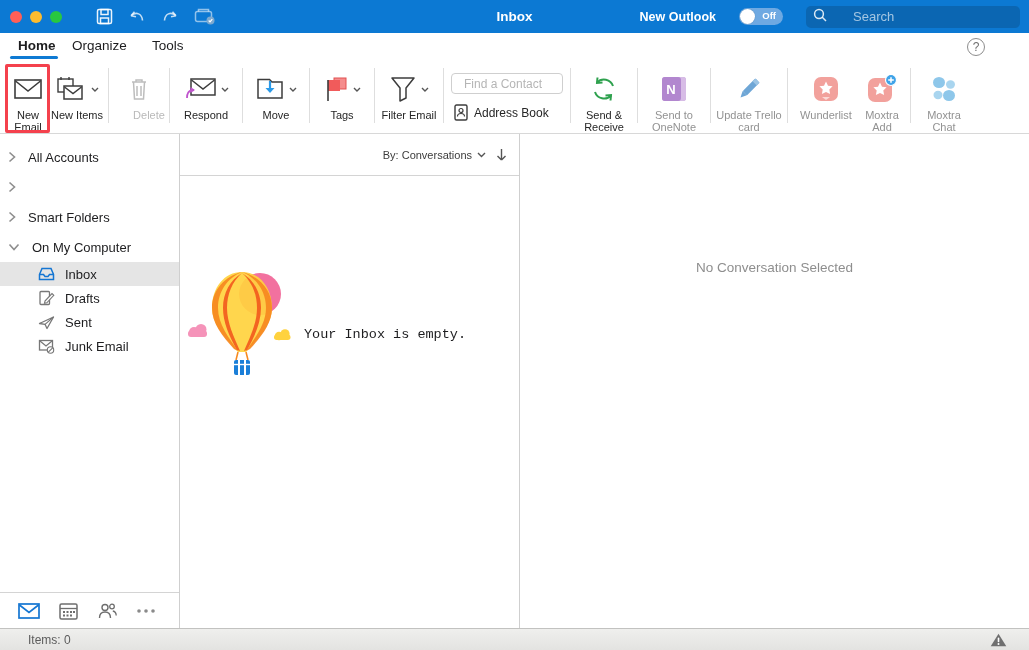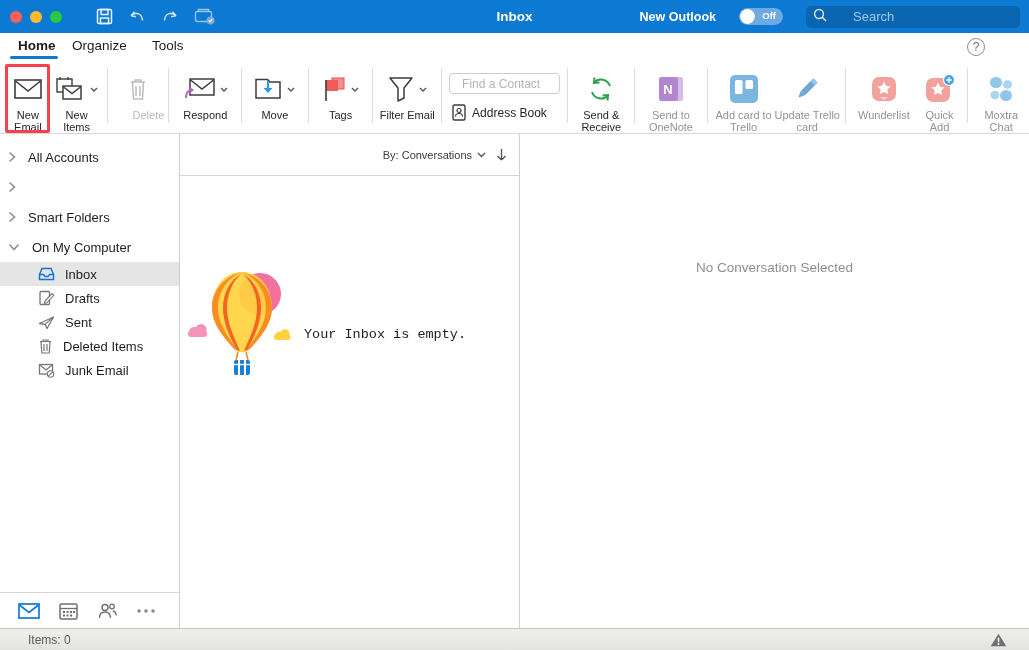--- a/index.html
+++ b/index.html
@@ -286,30 +286,20 @@
             <rect x="17" y="2" width="9" height="24" rx="3" fill="#d7bce6"></rect>
             <rect x="2" y="2" width="19" height="24" rx="3" fill="#b287cf"></rect>
             <text x="11" y="19" font-size="13" font-family="Liberation Sans, sans-serif" font-weight="bold" fill="#fff" text-anchor="middle">N</text>
           </svg>
         </div>
       <div class="rlabel">Send to OneNote</div>
     </div>
 
     <div class="rsep"></div>
 
-    <div class="rbtn addin" style="width:62px">
-      <div class="ricon">
-          <svg width="30" height="30" viewBox="0 0 30 30">
-            <rect x="1" y="1" width="28" height="28" rx="5" fill="#7cb5de"></rect>
-            <rect x="6" y="6" width="7.5" height="14" rx="1.5" fill="#fff"></rect>
-            <rect x="16.5" y="6" width="7.5" height="9" rx="1.5" fill="#fff"></rect>
-          </svg>
-        </div>
-      <div class="rlabel">Add card to Trello</div>
-    </div>
 
     <div class="rbtn addin" style="width:66px">
       <div class="ricon">
           <svg width="28" height="28" viewBox="0 0 28 28">
             <g transform="rotate(45 14 14)">
               <rect x="11" y="2" width="6" height="18" rx="1" fill="#6ea6d6"></rect>
               <rect x="11" y="2" width="6" height="4" fill="#9cc4e4"></rect>
               <path d="M11 20 L14 26 L17 20 Z" fill="#6ea6d6"></path>
             </g>
           </svg>
@@ -332,21 +322,21 @@
 
     <div class="rbtn addin" style="width:46px">
       <div class="ricon">
           <svg width="32" height="30" viewBox="0 0 32 30">
             <rect x="2" y="4" width="24" height="24" rx="7" fill="#f2a19c"></rect>
             <path d="M14 8.5 l2 4.2 4.6 .6 -3.3 3.2 .8 4.6 -4.1 -2.2 -4.1 2.2 .8 -4.6 -3.3 -3.2 4.6 -.6 Z" fill="#fff"></path>
             <circle cx="25" cy="6" r="5.5" fill="#3fa3e8" stroke="#fff" stroke-width="1.2"></circle>
             <path d="M25 3.2 v5.6 M22.2 6 h5.6" stroke="#fff" stroke-width="1.5"></path>
           </svg>
         </div>
-      <div class="rlabel">Quick Add</div>
+      <div class="rlabel">Moxtra Add</div>
     </div>
 
     <div class="rsep"></div>
 
     <div class="rbtn addin" style="width:56px">
       <div class="ricon">
           <svg width="28" height="28" viewBox="0 0 28 28">
             <ellipse cx="9" cy="7.5" rx="6" ry="5.5" fill="#8ec7ea"></ellipse>
             <ellipse cx="20.5" cy="9.5" rx="4.5" ry="4.2" fill="#a9d5ef"></ellipse>
             <ellipse cx="8" cy="20" rx="4.5" ry="4.2" fill="#a9d5ef"></ellipse>
@@ -410,32 +400,20 @@
             <path d="M7 11 L14 3.5 L15.8 5.3 L8.8 12.8 L6.5 13.3 Z" fill="#fff" stroke="#777" stroke-width="1.1"></path>
           </svg>
         <span>Drafts</span>
       </div>
       <div class="folder-row">
         <svg width="17" height="15" viewBox="0 0 17 15">
             <path d="M1.5 8.5 L15.5 2 L9 13.5 L7 9.3 Z" fill="none" stroke="#777" stroke-width="1.3" stroke-linejoin="round"></path>
             <line x1="7" y1="9.3" x2="15.5" y2="2" stroke="#777" stroke-width="1.1"></line>
           </svg>
         <span>Sent</span>
-      </div>
-      <div class="folder-row">
-        <svg width="15" height="16" viewBox="0 0 15 16">
-            <g fill="none" stroke="#777" stroke-width="1.2">
-              <path d="M2 3.5 h11"></path>
-              <path d="M5 3.5 V2 h5 v1.5"></path>
-              <path d="M3 3.5 l.8 11.5 h7.4 l.8 -11.5"></path>
-              <line x1="6" y1="6" x2="6" y2="13"></line>
-              <line x1="9" y1="6" x2="9" y2="13"></line>
-            </g>
-          </svg>
-        <span>Deleted Items</span>
       </div>
       <div class="folder-row">
         <svg width="17" height="15" viewBox="0 0 17 15">
             <rect x="1.5" y="1.5" width="13" height="9.5" fill="none" stroke="#777" stroke-width="1.3"></rect>
             <path d="M2 2 L8 7 L14 2" fill="none" stroke="#777" stroke-width="1.2"></path>
             <circle cx="12.5" cy="11" r="3.2" fill="#fff" stroke="#777" stroke-width="1.1"></circle>
             <line x1="10.3" y1="13.2" x2="14.7" y2="8.8" stroke="#777" stroke-width="1.1"></line>
           </svg>
         <span>Junk Email</span>
       </div>

